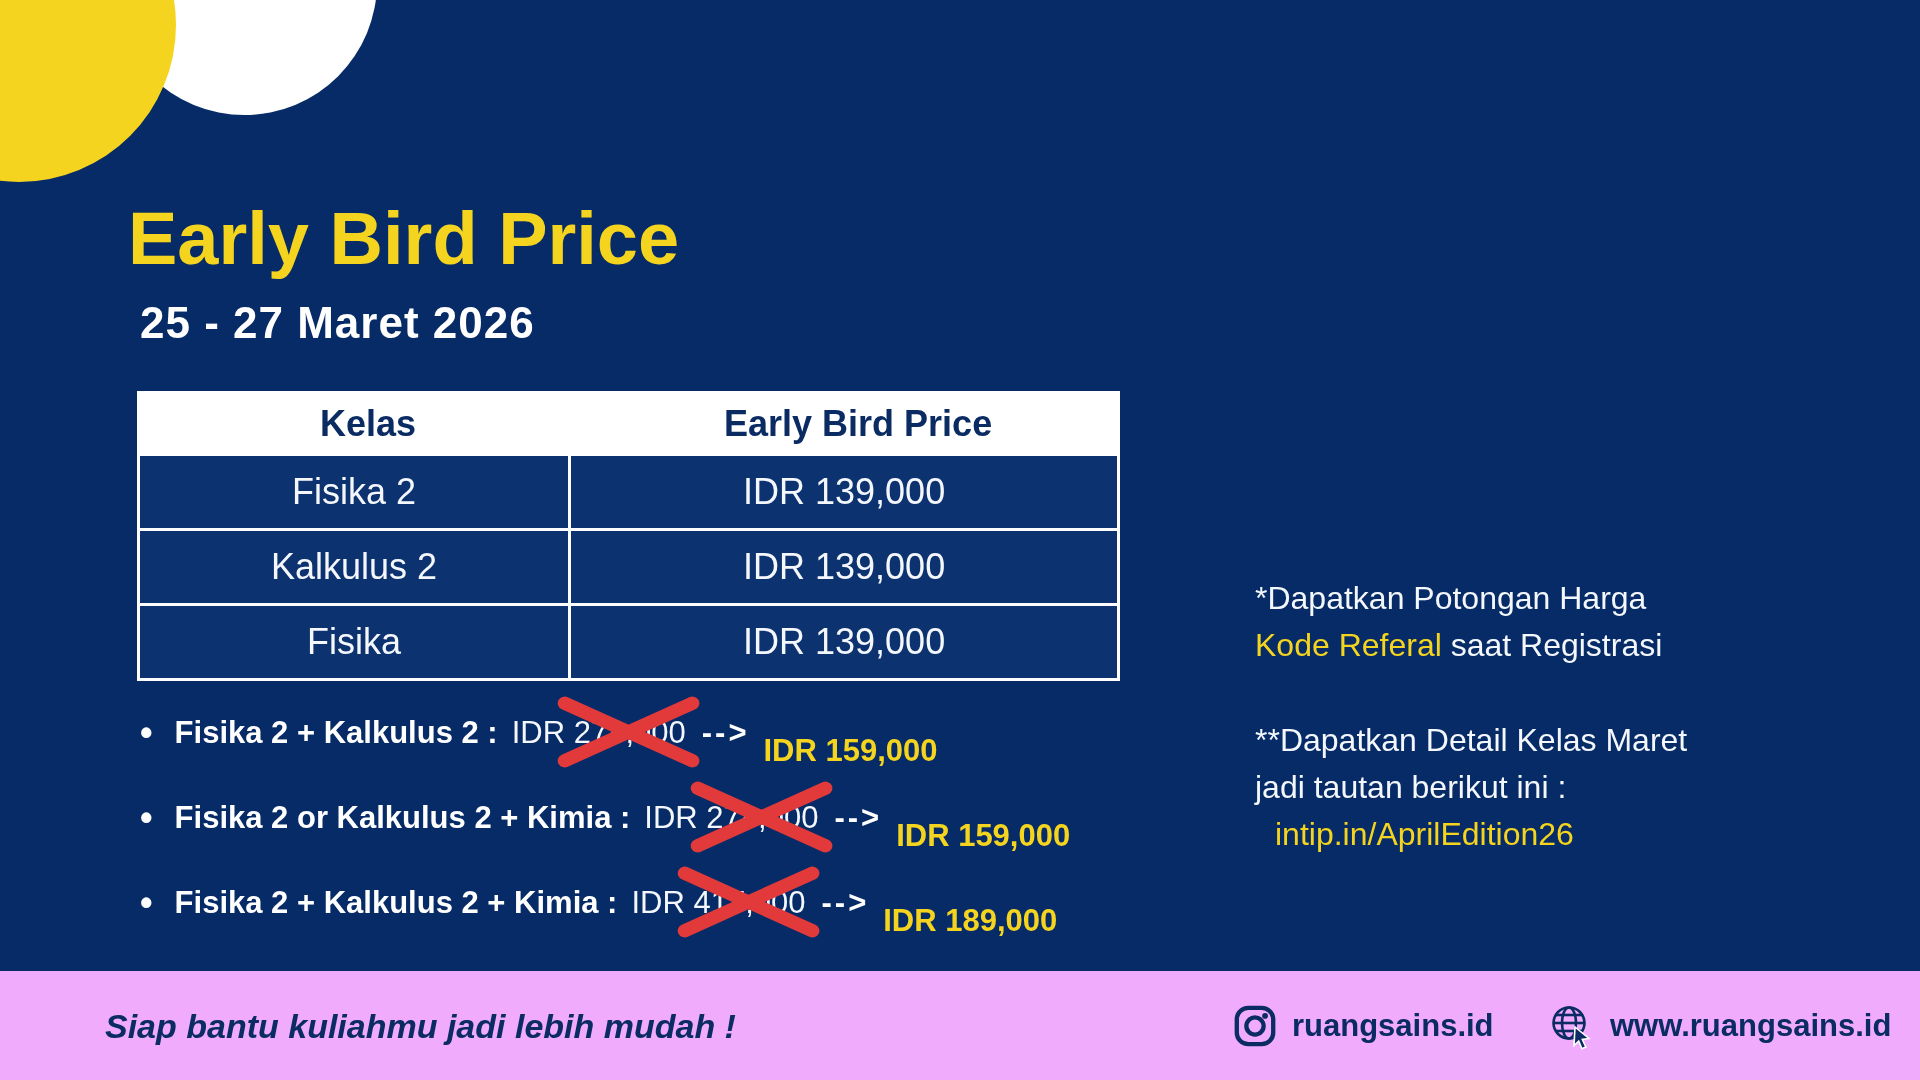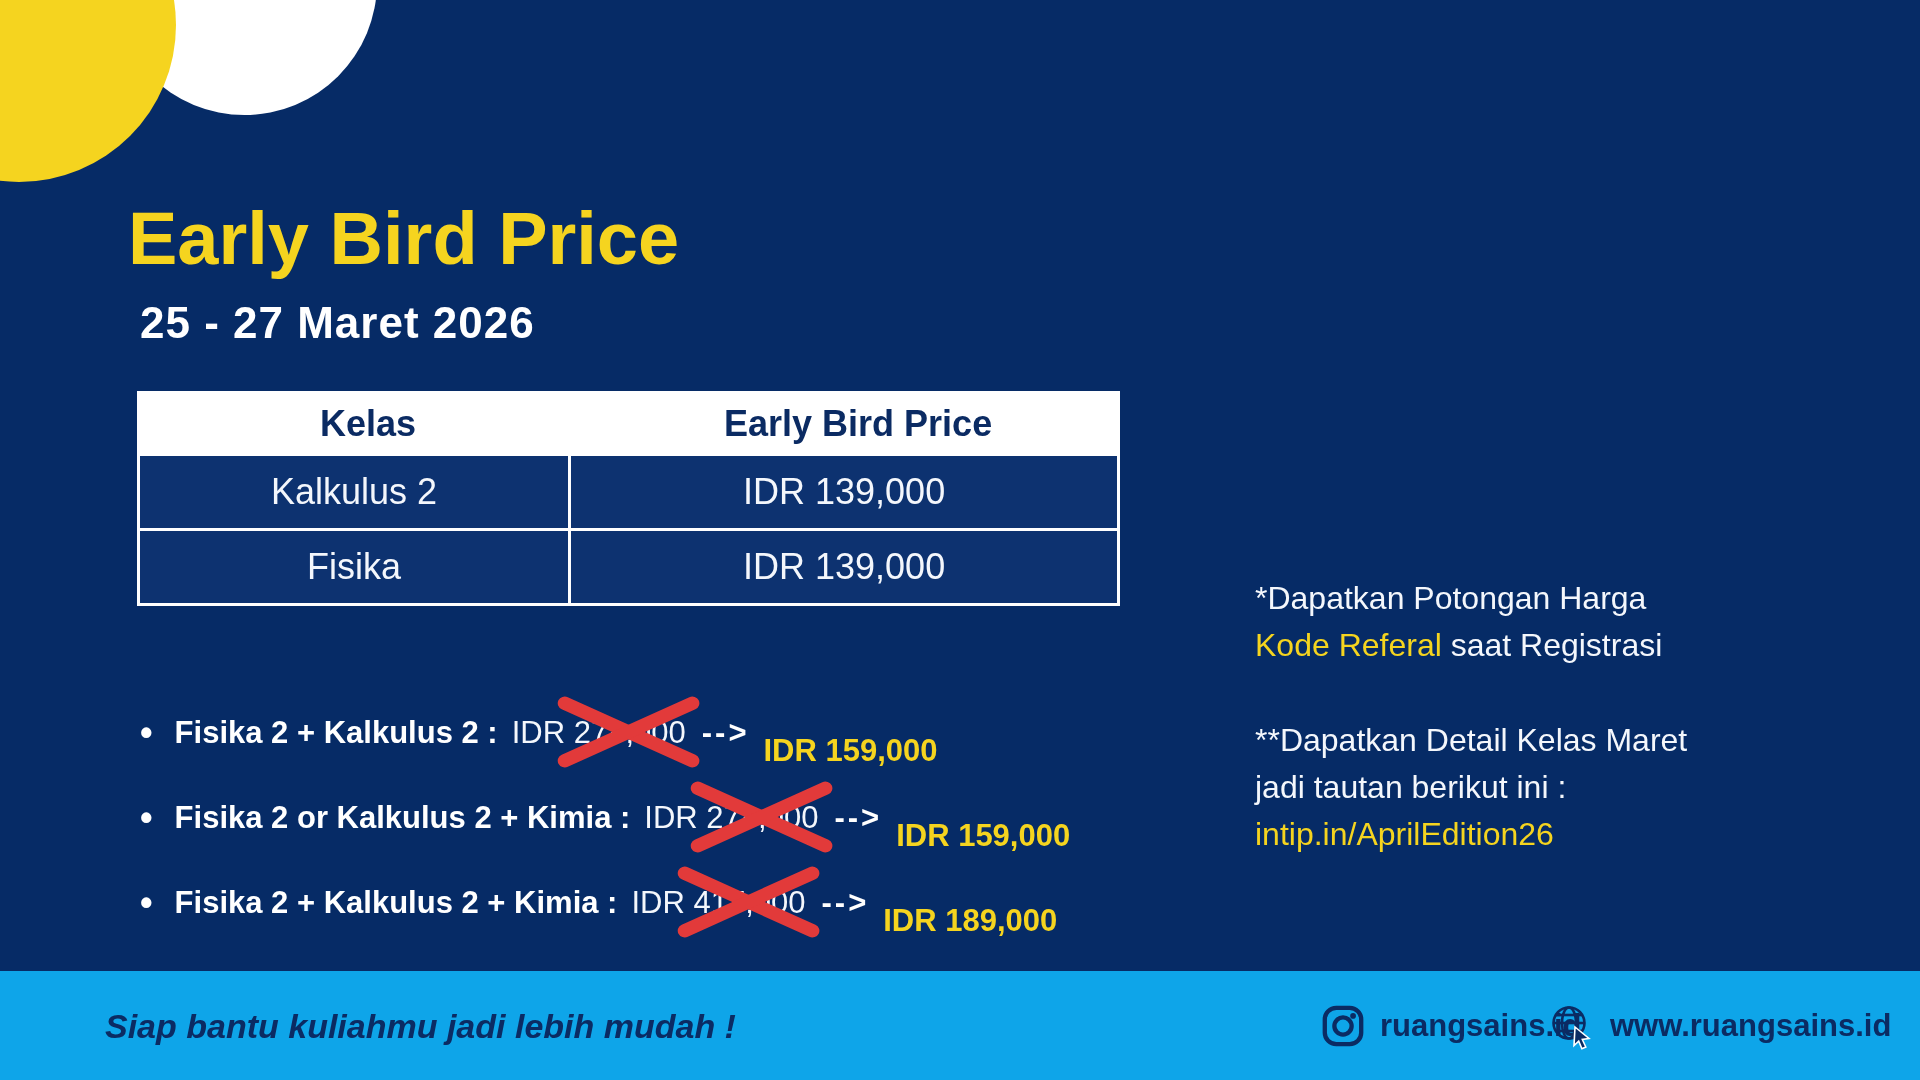--- a/index.html
+++ b/index.html
@@ -85,39 +85,39 @@
 
   
   .notes {
     position: absolute; left: 1255px; top: 575px;
     width: 620px;
     color: #f4f7fc; font-size: 32px; font-weight: 400;
     line-height: 47px;
   }
   .note2 { margin-top: 48px; }
   .hl { color: #f5d41f; }
-  .note-link { color: #f5d41f; text-decoration: none; cursor: pointer; }
+  .note-link { color: #f5d41f; text-decoration: none; cursor: pointer; margin-left: 20px; }
 
   
   .footer {
     position: absolute; left: 0; bottom: 0;
     width: 1920px; height: 109px;
-    background: #0ea5e9;
+    background: #f0abfc;
   }
   .tagline {
     position: absolute; left: 105px; top: 50%; transform: translateY(-50%);
     font-size: 34px; font-style: italic; font-weight: 700;
     color: #0b2b63;
   }
   .contact {
     position: absolute; top: 50%; transform: translateY(-50%);
     display: flex; align-items: center; gap: 14px;
     color: #0b2b63; font-size: 31px; font-weight: 700;
   }
-  .contact.instagram { left: 1320px; }
+  .contact.instagram { left: 1232px; }
   .contact.website  { left: 1548px; }
   .contact svg { display: block; }
 </style>
 </head>
 <body>
 
 <div class="poster">
 
   <div class="circle-white"></div>
   <div class="circle-yellow"></div>
@@ -126,20 +126,24 @@
   <div class="date">25 - 27 Maret 2026</div>
 
   <table class="price-table">
     <thead>
       <tr>
         <th class="col-kelas">Kelas</th>
         <th class="col-price">Early Bird Price</th>
       </tr>
     </thead>
     <tbody>
+      <tr>
+        <td>Fisika 2</td>
+        <td>IDR 139,000</td>
+      </tr>
       <tr>
         <td>Kalkulus 2</td>
         <td>IDR 139,000</td>
       </tr>
       <tr>
         <td>Fisika</td>
         <td>IDR 139,000</td>
       </tr>
     </tbody>
   </table>

